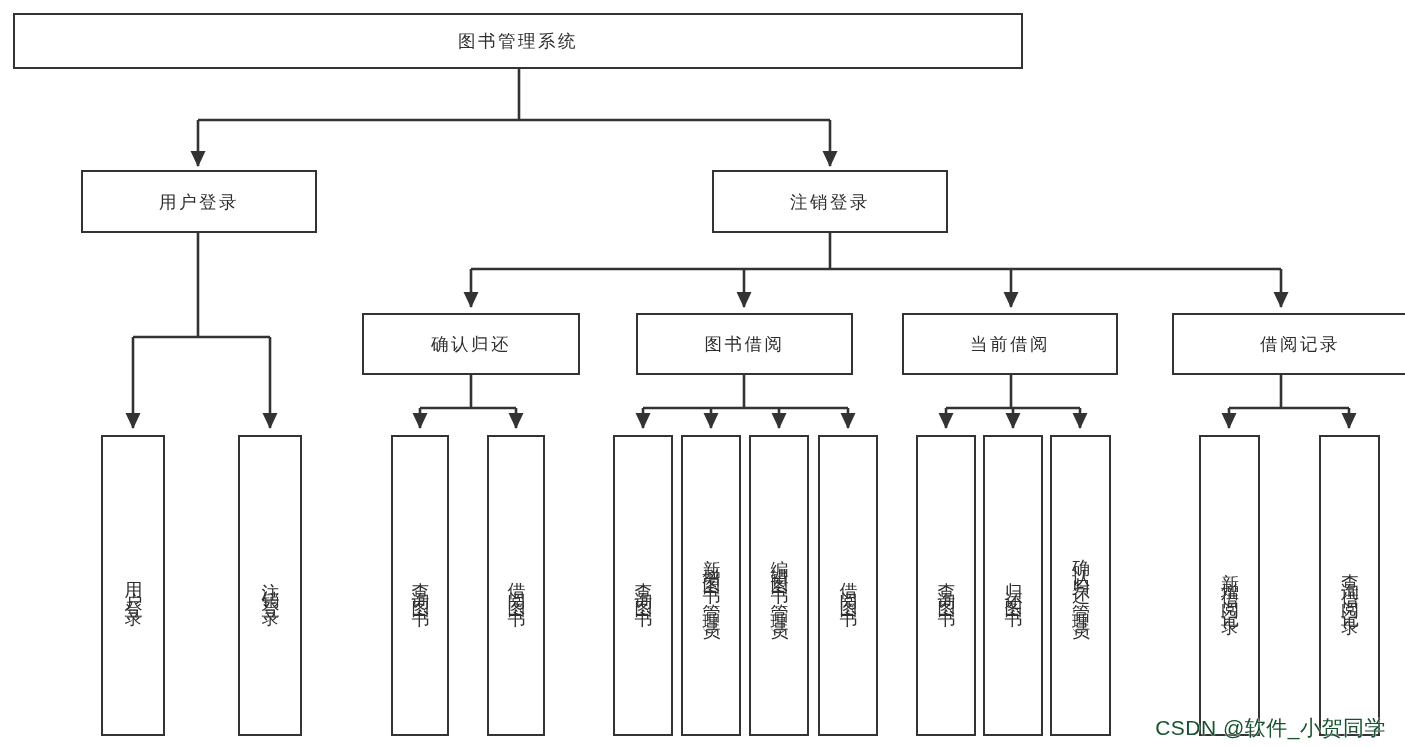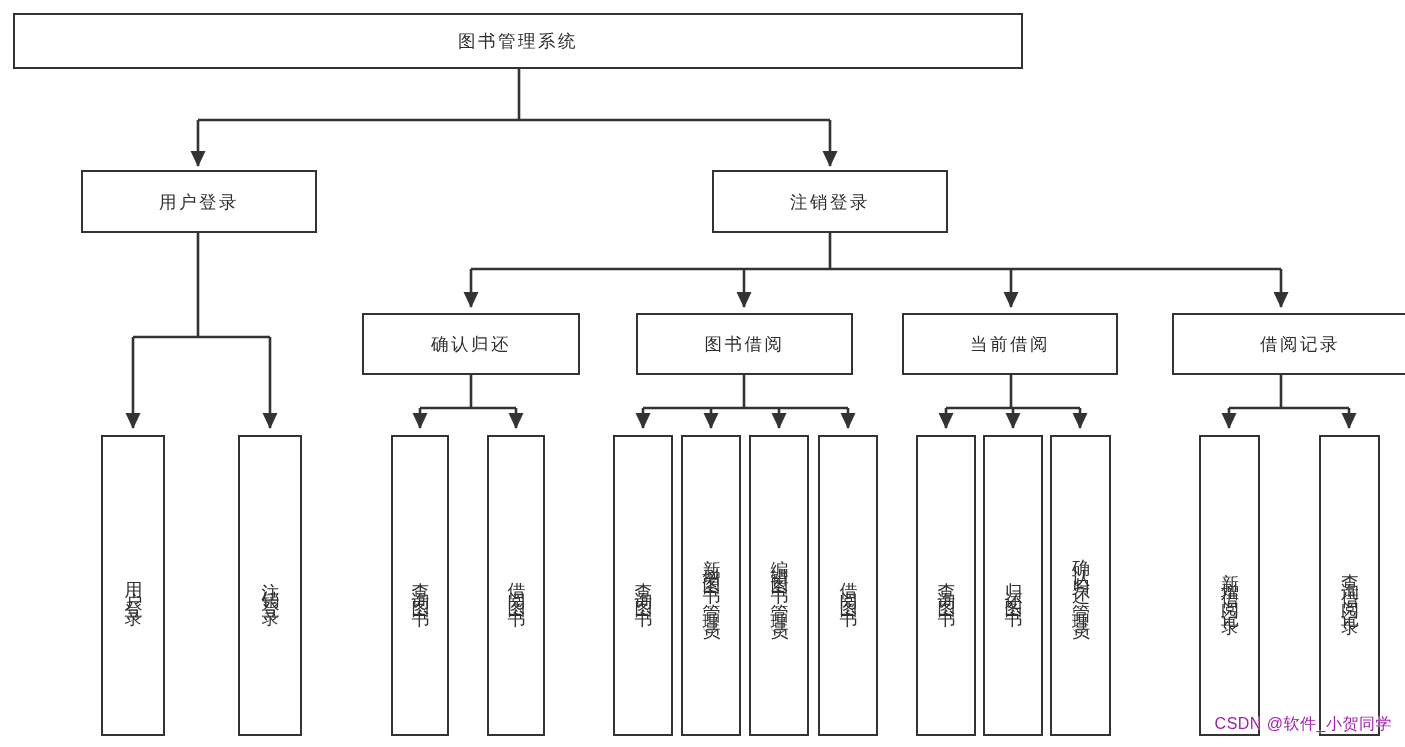--- a/index.html
+++ b/index.html
@@ -22,22 +22,22 @@
     display:flex; align-items:center; justify-content:center;
     color:#2e2e2e;
   }
   .hlabel { font-size:17.5px; letter-spacing:2.5px; white-space:nowrap; }
   .vlabel {
     writing-mode:vertical-rl; text-orientation:mixed;
     font-size:18px; line-height:1.05; letter-spacing:9px;
     white-space:nowrap;
   }
   .watermark {
-    position:absolute; z-index:3; right:13px; top:714px;
-    font-size:16px; letter-spacing:0.5px; color:#a21caf;
+    position:absolute; z-index:3; right:19px; top:714px;
+    font-size:21px; letter-spacing:0.5px; color:#14532d;
     text-shadow:0 0 2px #ffffff, 0 0 1px #ffffff;
     white-space:nowrap;
   }
 </style>
 </head>
 <body>
 
 <div class="stage">
 
   <svg class="connectors" width="1405" height="747" viewBox="0 0 1405 747">

